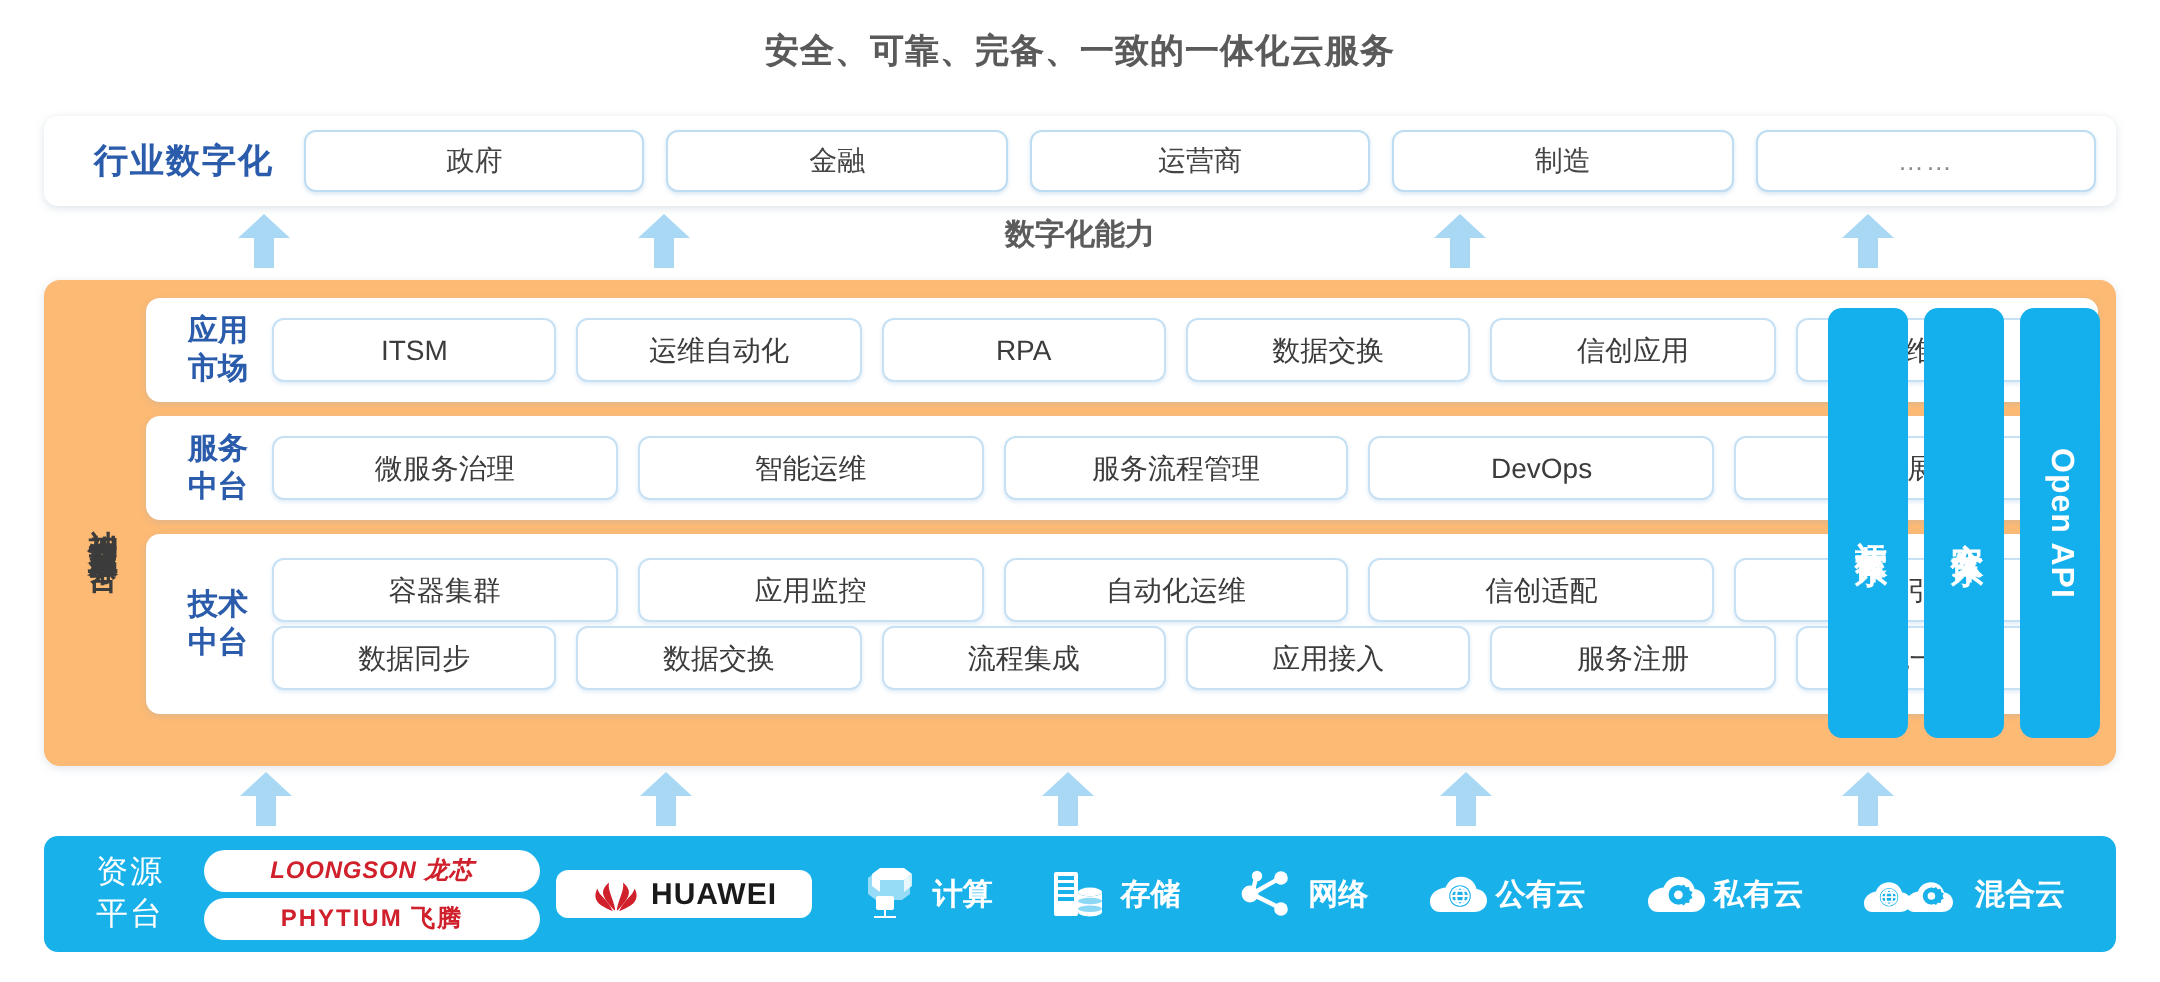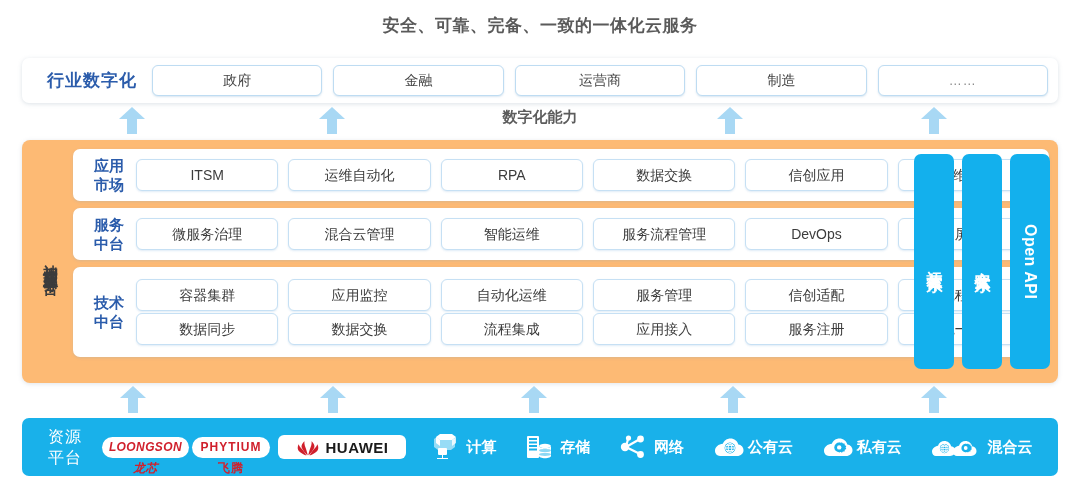--- a/index.html
+++ b/index.html
@@ -117,21 +117,21 @@
   
   .resource{
     position:absolute;left:22px;top:418px;width:1036px;height:58px;
     background:#19b1ea;border-radius:7px;
     display:flex;align-items:center;box-sizing:border-box;padding:0 12px;
   }
   .res-label{
     flex:0 0 62px;text-align:center;color:#fff;font-weight:normal;
     font-size:16px;line-height:21px;letter-spacing:1px;
   }
-  .chips{flex:0 0 168px;display:flex;gap:3px;margin-left:6px;}
+  .chips{flex:0 0 168px;display:flex;flex-direction:column;gap:3px;margin-left:6px;}
   .chip{
     height:21px;line-height:21px;background:#fff;border-radius:11px;
     text-align:center;color:#d0202c;font-weight:bold;font-size:12px;
     letter-spacing:.4px;font-style:italic;
   }
   .chip.n2{font-style:normal;letter-spacing:1px;}
   .huawei{
     flex:0 0 128px;height:24px;background:#fff;border-radius:6px;margin-left:8px;
     display:flex;align-items:center;justify-content:center;gap:6px;
   }
@@ -199,39 +199,37 @@
         </div>
       </div>
 
       <div class="rowcard r2">
         <div class="rowlabel">
           <div>服务</div>
           <div>中台</div>
         </div>
         <div class="cells">
           <div class="cell">微服务治理</div>
-          <div class="cell">混合云管理</div>
           <div class="cell">智能运维</div>
           <div class="cell">服务流程管理</div>
           <div class="cell">DevOps</div>
           <div class="cell">大屏展示</div>
         </div>
       </div>
 
       <div class="rowcard r3">
         <div class="rowlabel">
           <div>技术</div>
           <div>中台</div>
         </div>
         <div class="cells stack">
           <div class="cellrow">
             <div class="cell">容器集群</div>
             <div class="cell">应用监控</div>
             <div class="cell">自动化运维</div>
-            <div class="cell">服务管理</div>
             <div class="cell">信创适配</div>
             <div class="cell">流程引擎</div>
           </div>
           <div class="cellrow">
             <div class="cell">数据同步</div>
             <div class="cell">数据交换</div>
             <div class="cell">流程集成</div>
             <div class="cell">应用接入</div>
             <div class="cell">服务注册</div>
             <div class="cell">统一认证</div>

